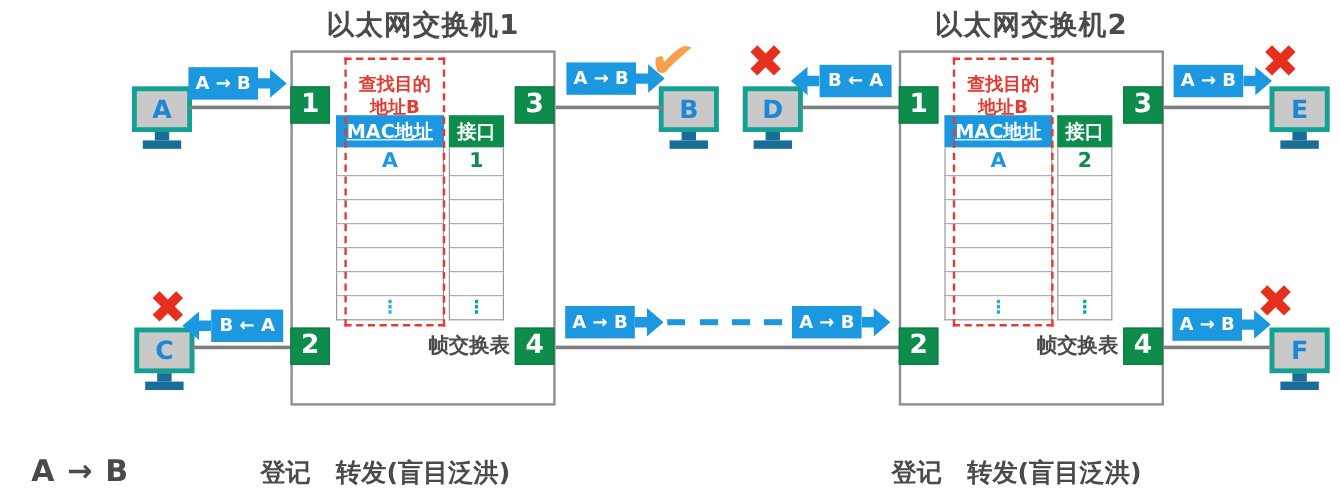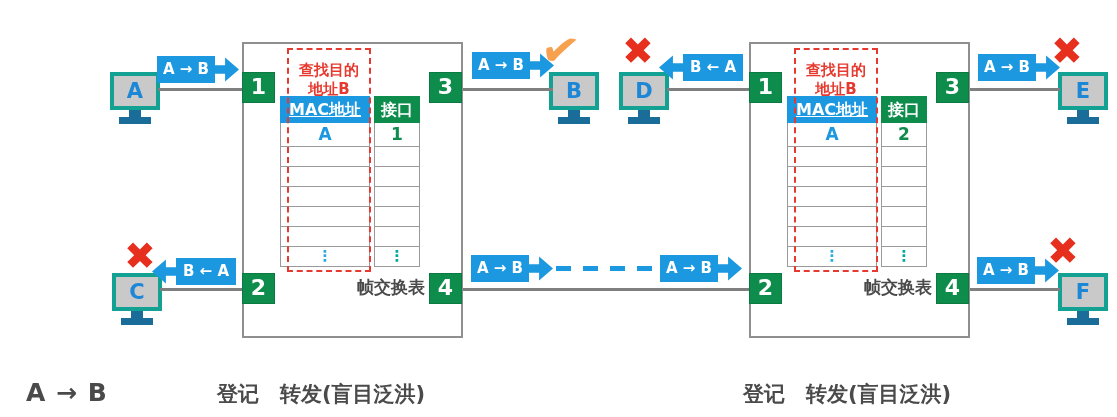--- a/index.html
+++ b/index.html
@@ -45,20 +45,22 @@
   .mark.ok{color:var(--orange);font-size:46px;transform:rotate(8deg);}
   .foot{position:absolute;font-weight:bold;color:var(--ink);white-space:pre;}
   .foot.flow{font-size:25px;letter-spacing:1px;}
   .foot.note{font-size:21px;}
 </style>
 </head>
 <body>
 
 <div id="stage">
 
+  <div class="swtitle" style="left:242px;top:5px;">以太网交换机1</div>
+  <div class="swtitle" style="left:749px;top:5px;">以太网交换机2</div>
 
   <div class="gline" style="left:158px;top:88px;width:86px;"></div>
   <div class="gline" style="left:463px;top:88px;width:90px;"></div>
   <div class="gline" style="left:667px;top:88px;width:84px;"></div>
   <div class="gline" style="left:970px;top:88px;width:90px;"></div>
   <div class="gline" style="left:160px;top:288px;width:84px;"></div>
   <div class="gline" style="left:463px;top:288px;width:287px;"></div>
   <div class="gline" style="left:970px;top:288px;width:90px;"></div>
 
   <div class="swbox" style="left:242px;top:42px;"></div>

